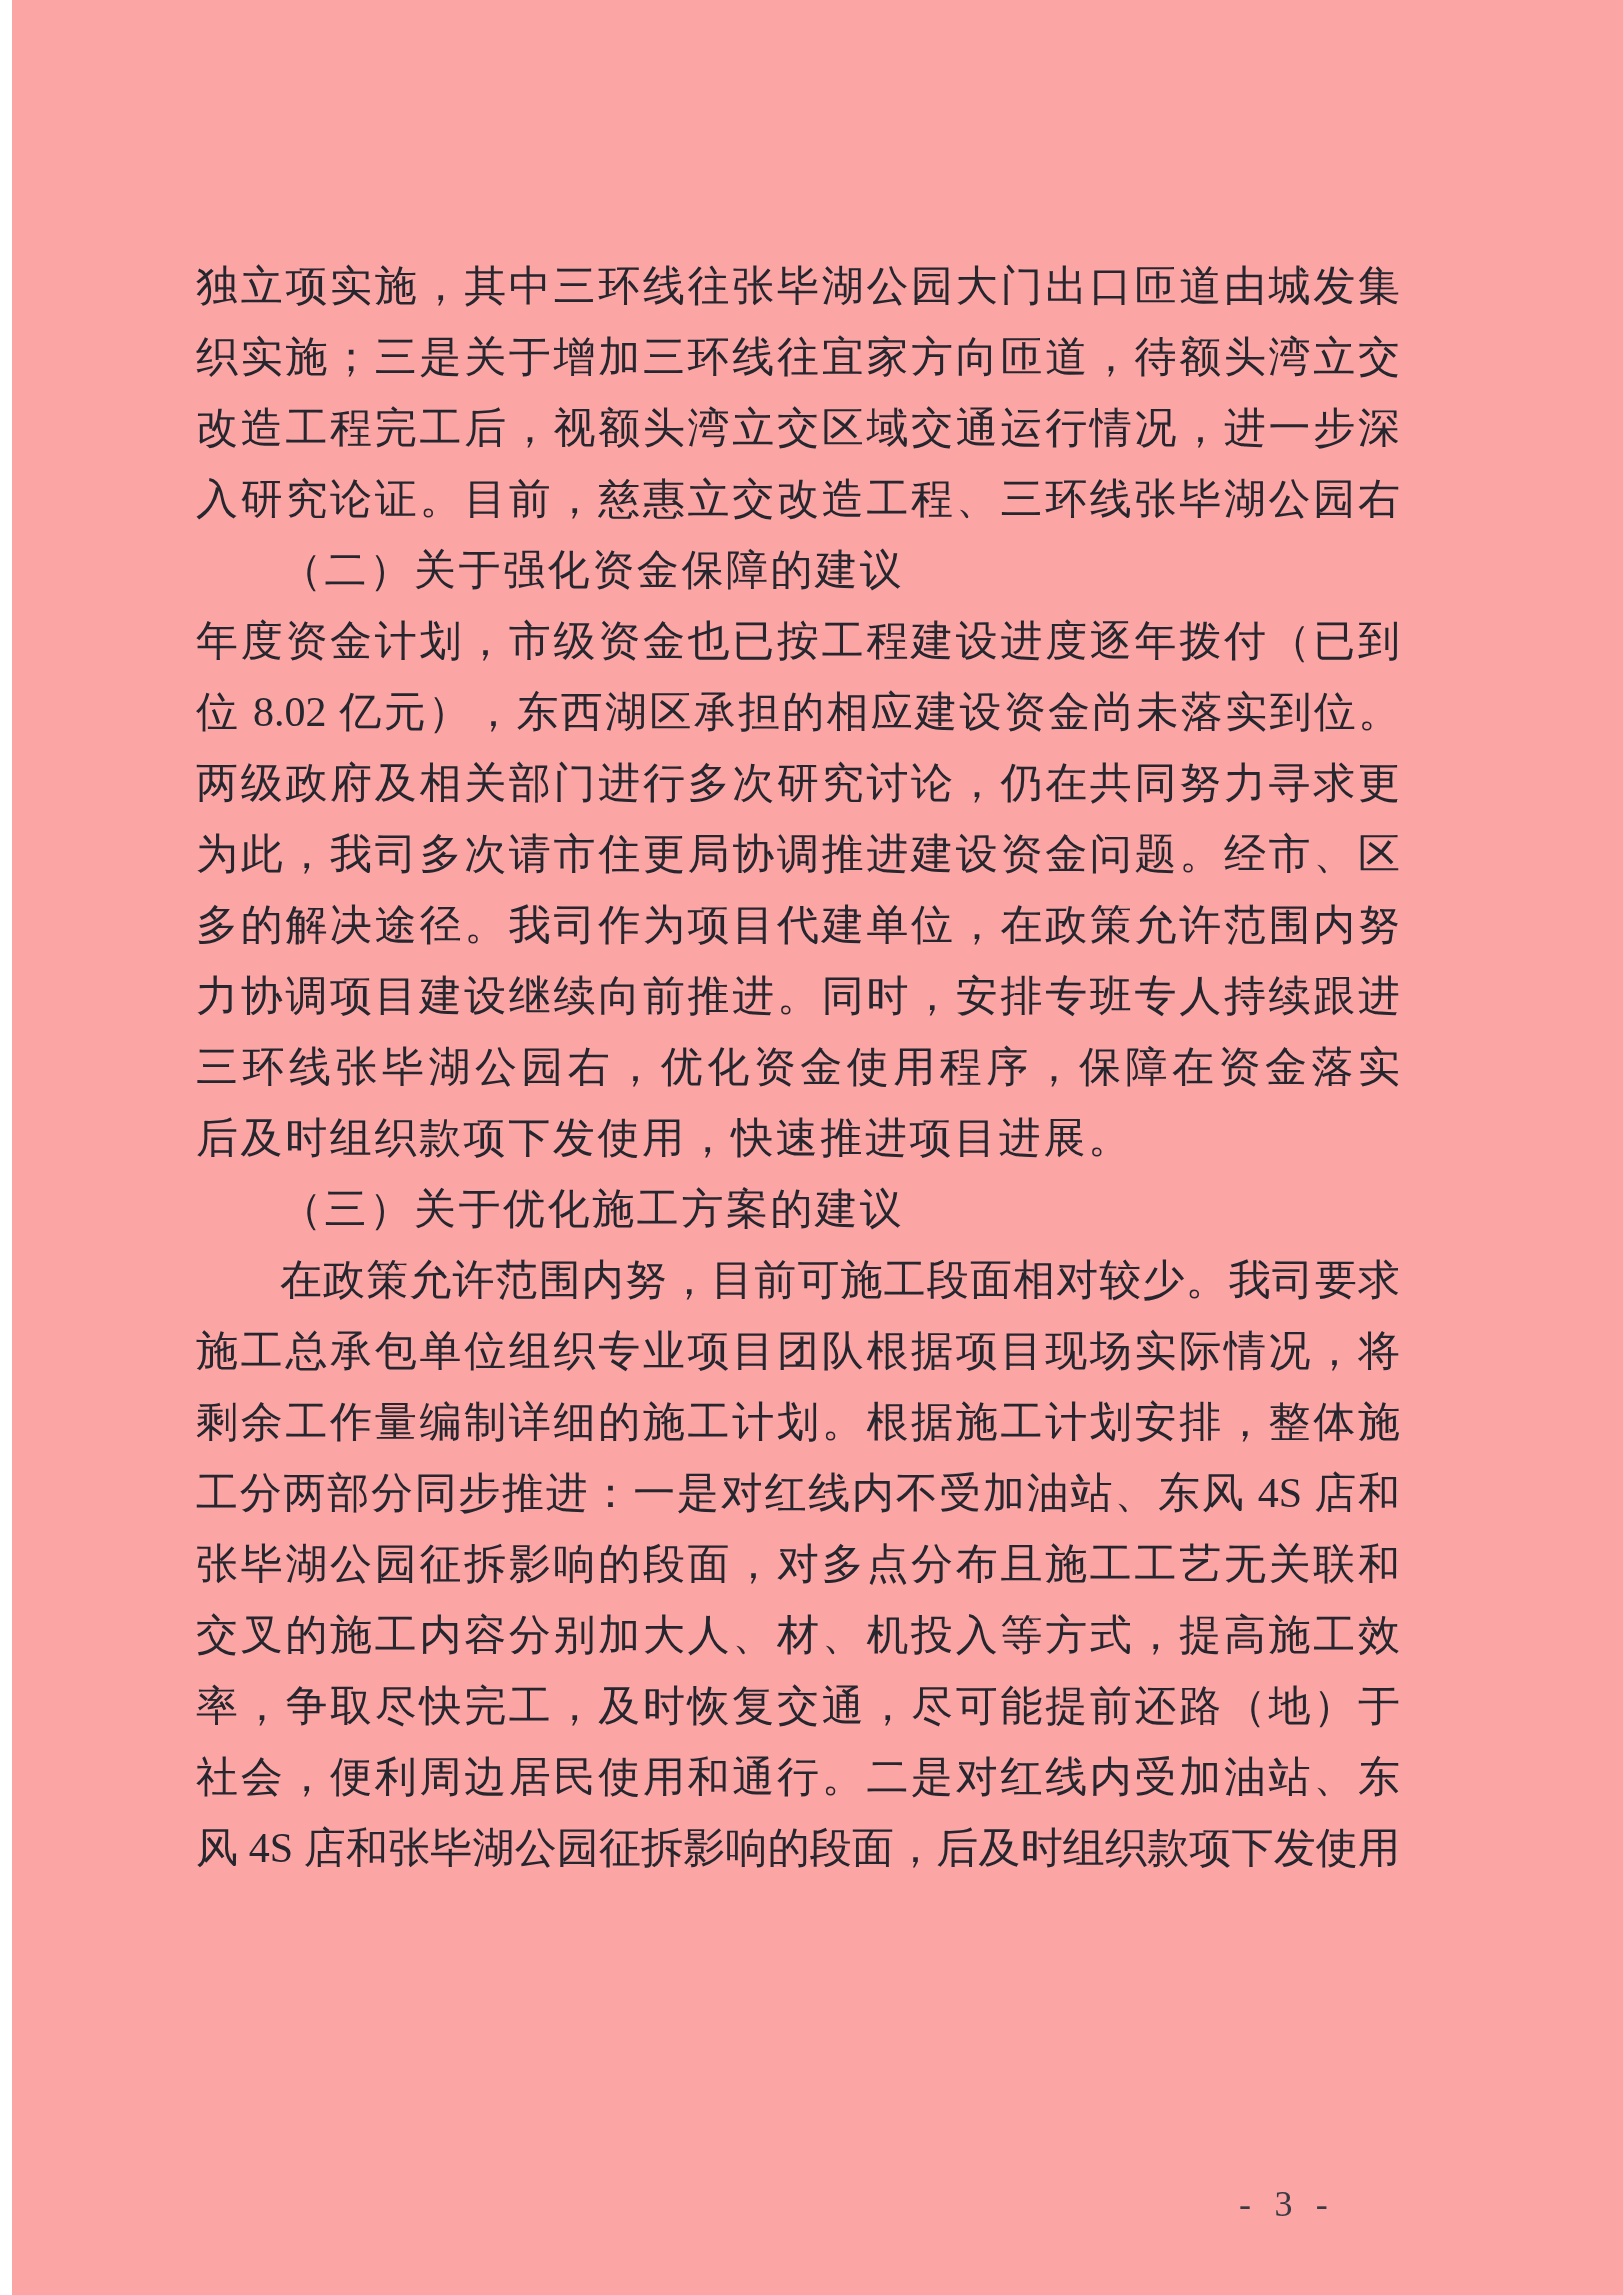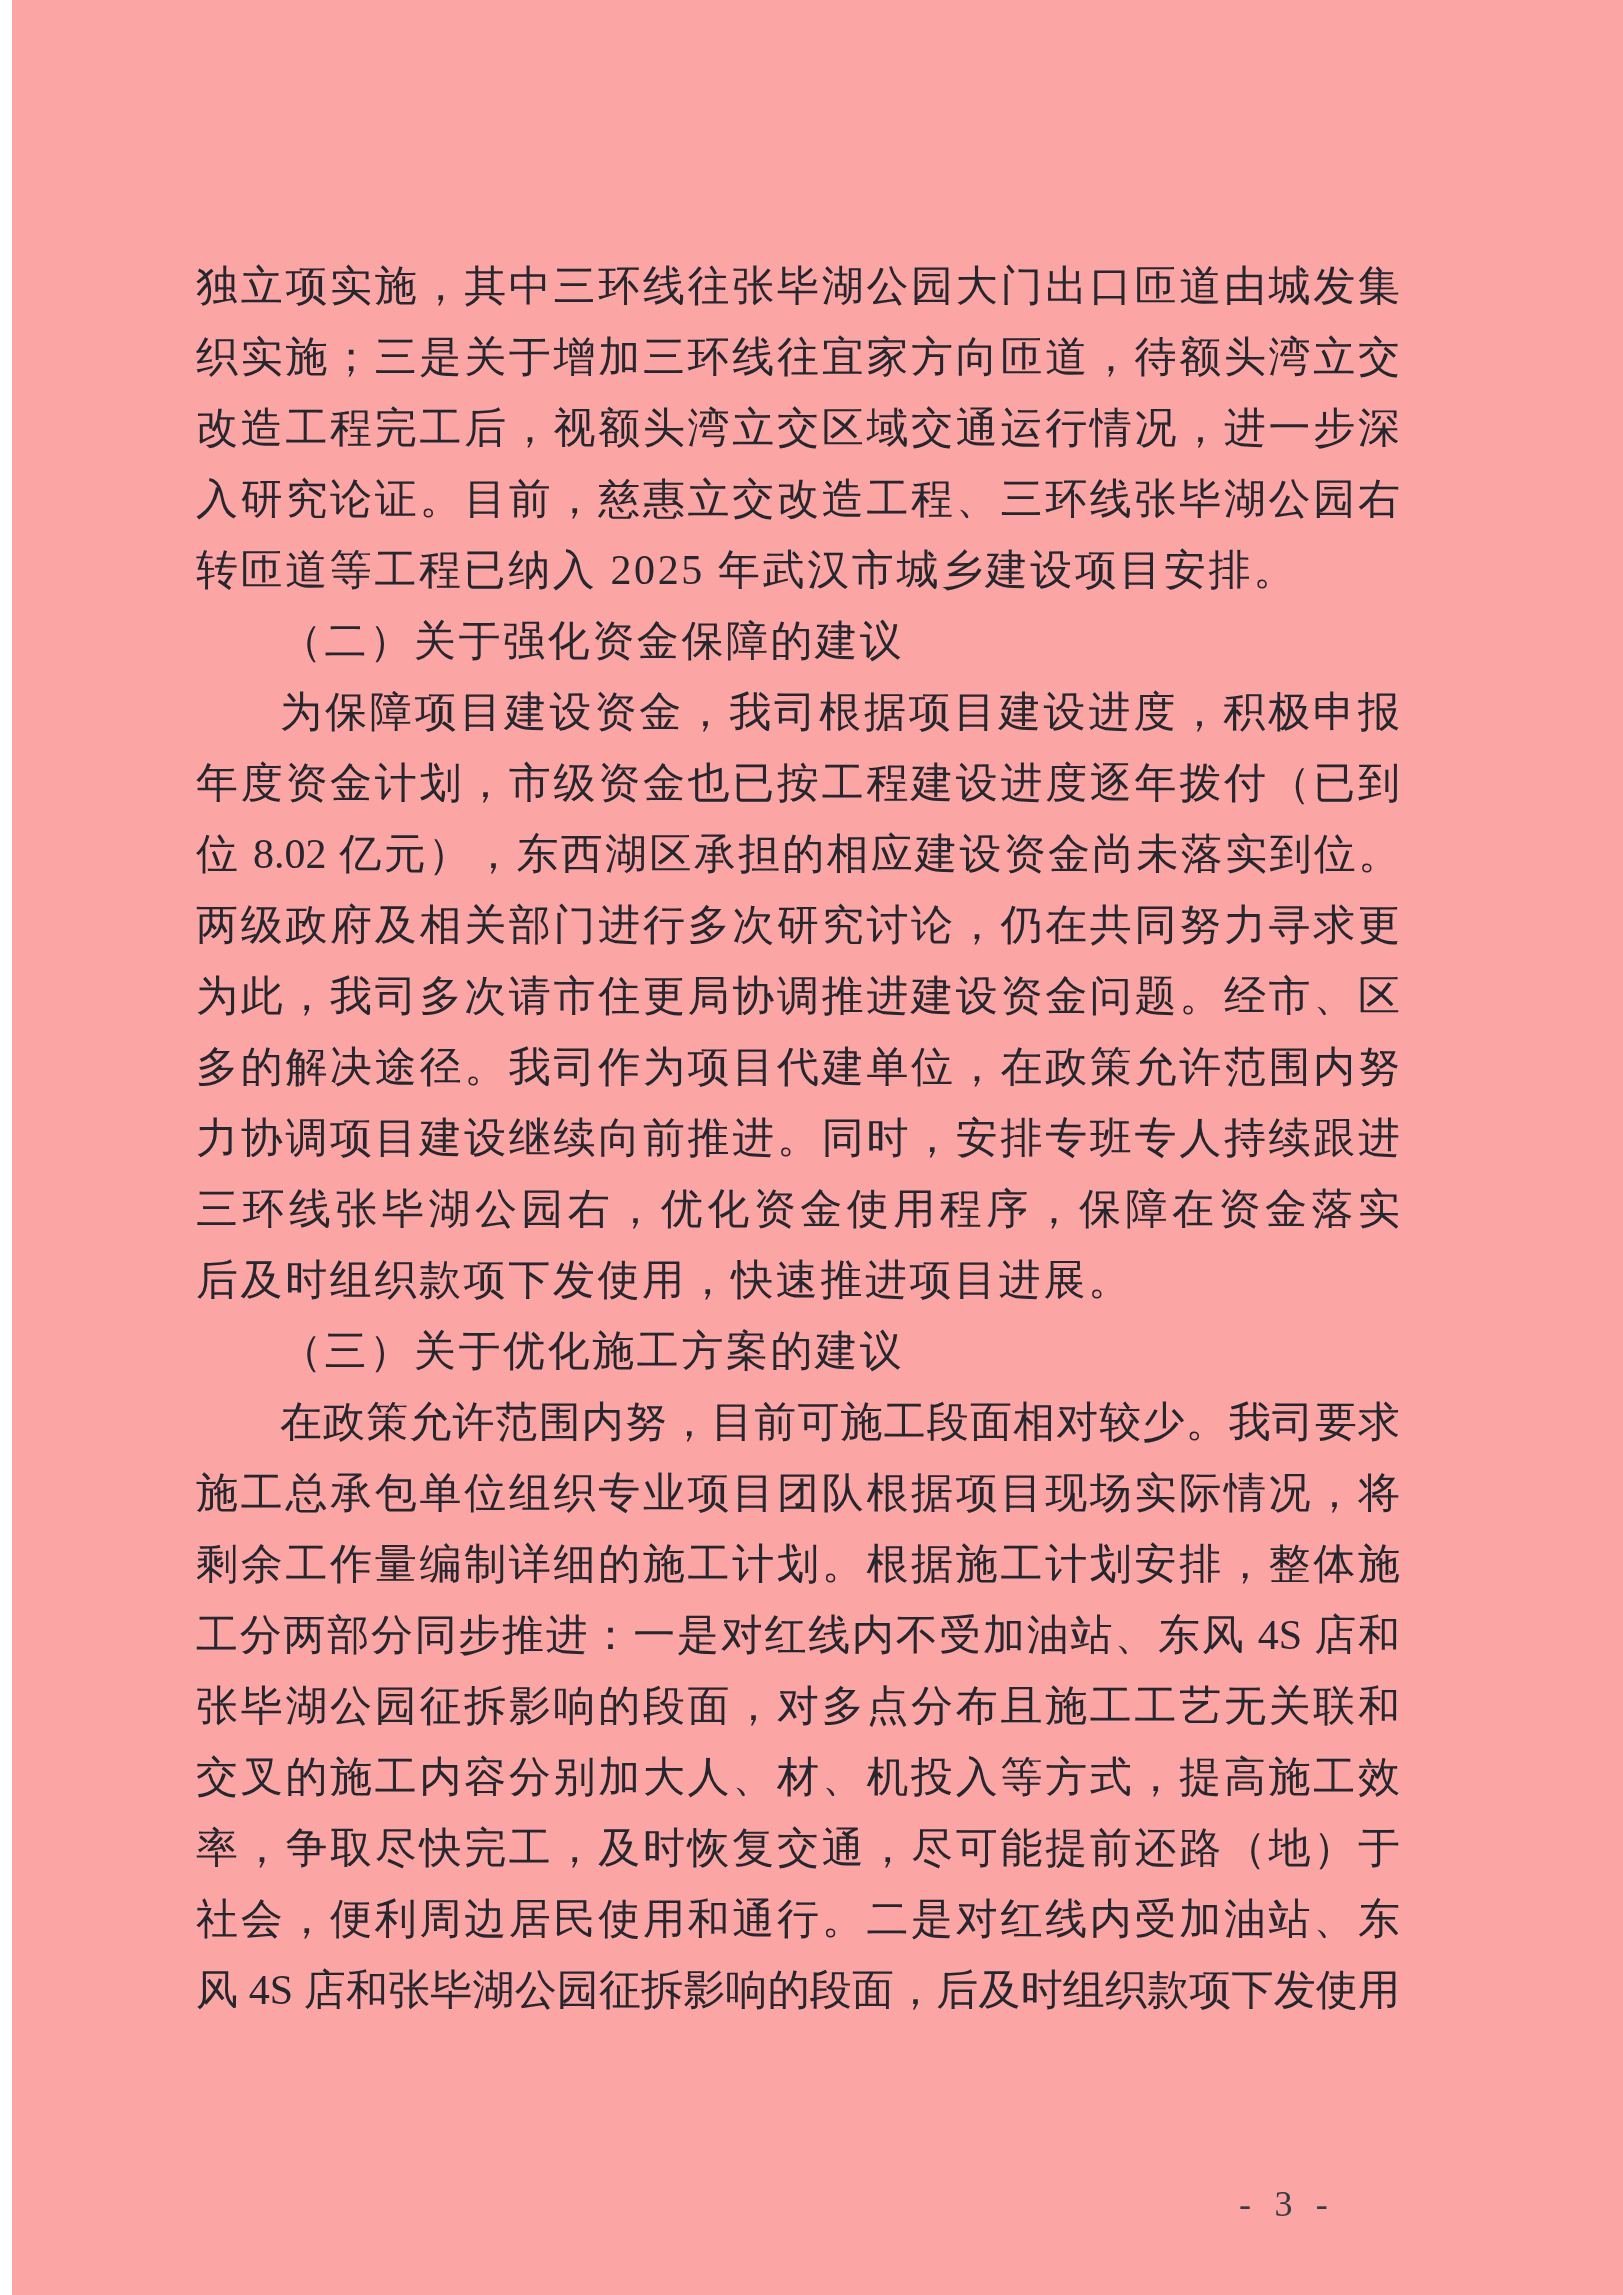--- a/index.html
+++ b/index.html
@@ -82,23 +82,21 @@
 </head>
 <body>
 
 <div class="page">
 
   <div class="body-text">
     <div class="ln">独立项实施，其中三环线往张毕湖公园大门出口匝道由城发集</div>
     <div class="ln">织实施；三是关于增加三环线往宜家方向匝道，待额头湾立交</div>
     <div class="ln">改造工程完工后，视额头湾立交区域交通运行情况，进一步深</div>
     <div class="ln">入研究论证。目前，慈惠立交改造工程、三环线张毕湖公园右</div>
-    <div class="ln left">转匝道等工程已纳入 2025 年武汉市城乡建设项目安排。</div>
     <div class="ln left indent">（二）关于强化资金保障的建议</div>
-    <div class="ln indent">为保障项目建设资金，我司根据项目建设进度，积极申报</div>
     <div class="ln">年度资金计划，市级资金也已按工程建设进度逐年拨付（已到</div>
     <div class="ln">位 8.02 亿元），东西湖区承担的相应建设资金尚未落实到位。</div>
     <div class="ln">两级政府及相关部门进行多次研究讨论，仍在共同努力寻求更</div>
     <div class="ln">为此，我司多次请市住更局协调推进建设资金问题。经市、区</div>
     <div class="ln">多的解决途径。我司作为项目代建单位，在政策允许范围内努</div>
     <div class="ln">力协调项目建设继续向前推进。同时，安排专班专人持续跟进</div>
     <div class="ln">三环线张毕湖公园右，优化资金使用程序，保障在资金落实</div>
     <div class="ln left">后及时组织款项下发使用，快速推进项目进展。</div>
     <div class="ln left indent">（三）关于优化施工方案的建议</div>
     <div class="ln indent">在政策允许范围内努，目前可施工段面相对较少。我司要求</div>

